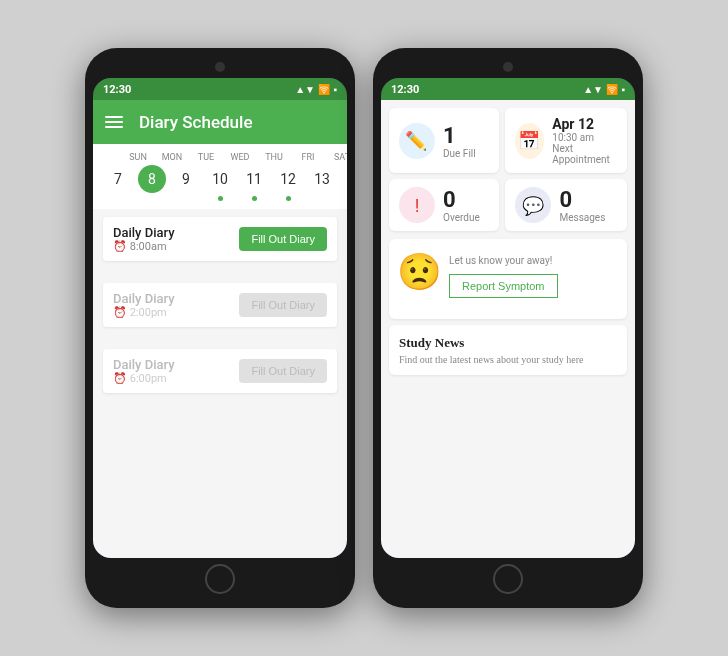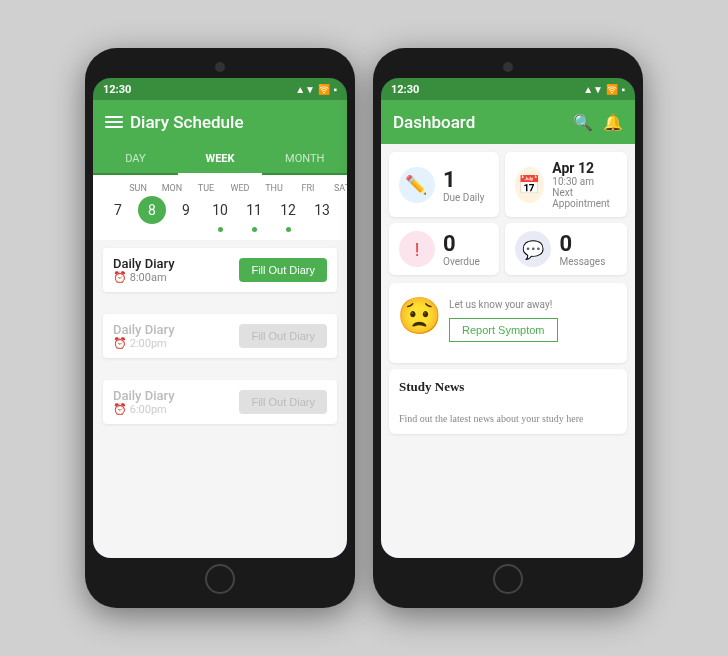--- a/index.html
+++ b/index.html
@@ -66,21 +66,21 @@
       margin-right: auto;
     }
     .status-icons { display: flex; gap: 3px; align-items: center; }
 
     
     .app-header {
       background: #4caf50;
       padding: 8px 12px;
       display: flex;
       align-items: center;
-      gap: 7px;
+      gap: 16px;
       color: white;
       min-height: 44px;
     }
     .app-header-title {
       font-size: 17px;
       font-weight: 500;
       color: white;
       flex: 1;
     }
     .hamburger {
@@ -316,21 +316,21 @@
       font-family: Liberation Serif, serif;
     }
     .study-news-title {
       font-size: 13px;
       font-weight: bold;
       color: #222;
     }
     .study-news-sub {
       font-size: 10px;
       color: #888;
-      margin-top: 18px;
+      margin-top: 3px;
     }
 
     .phone-camera {
       width: 10px; height: 10px;
       background: #333;
       border-radius: 50%;
       margin: 0 auto 6px;
     }
     .phone-home {
       width: 30px; height: 30px;
@@ -359,25 +359,20 @@
 
       <div class="app-header">
         <div class="hamburger">
           <span></span>
           <span></span>
           <span></span>
         </div>
         <span class="app-header-title">Diary Schedule</span>
       </div>
 
-      <div class="tab-bar">
-        <div class="tab">DAY</div>
-        <div class="tab active">WEEK</div>
-        <div class="tab">MONTH</div>
-      </div>
 
       <div class="calendar">
         <div class="calendar-days">
 
           <div class="cal-day">
             <span class="cal-day-name">Sun</span>
             <span class="cal-day-num">7</span>
             <span style="width:5px;height:5px;display:inline-block;"></span>
           </div>
 
@@ -466,37 +461,30 @@
 
       <div class="status-bar">
         <span class="status-bar-time">12:30</span>
         <div class="status-icons">
           <span>▲▼</span>
           <span>🛜</span>
           <span>▪</span>
         </div>
       </div>
 
-      <div class="app-header">
-        <span class="app-header-title">Dashboard</span>
-        <div class="header-icons">
-          <span style="font-size:16px; cursor:pointer;">🔍</span>
-          <span style="font-size:16px; cursor:pointer;">🔔</span>
-        </div>
-      </div>
 
       <div class="dashboard-content">
 
         <div class="dash-cards">
 
           <div class="dash-card">
             <div class="dash-card-icon" style="background:#e3f2fd; font-size:18px;">✏️</div>
             <div class="dash-card-info">
               <div class="dash-card-num">1</div>
-              <div class="dash-card-label">Due Daily</div>
+              <div class="dash-card-label">Due Fill</div>
             </div>
           </div>
 
           <div class="dash-card">
             <div class="dash-card-icon" style="background:#fff3e0; font-size:18px;">📅</div>
             <div class="dash-card-info">
               <div class="dash-card-date">Apr 12</div>
               <div class="dash-card-sub">10:30 am</div>
               <div class="dash-card-label">Next Appointment</div>
             </div>

